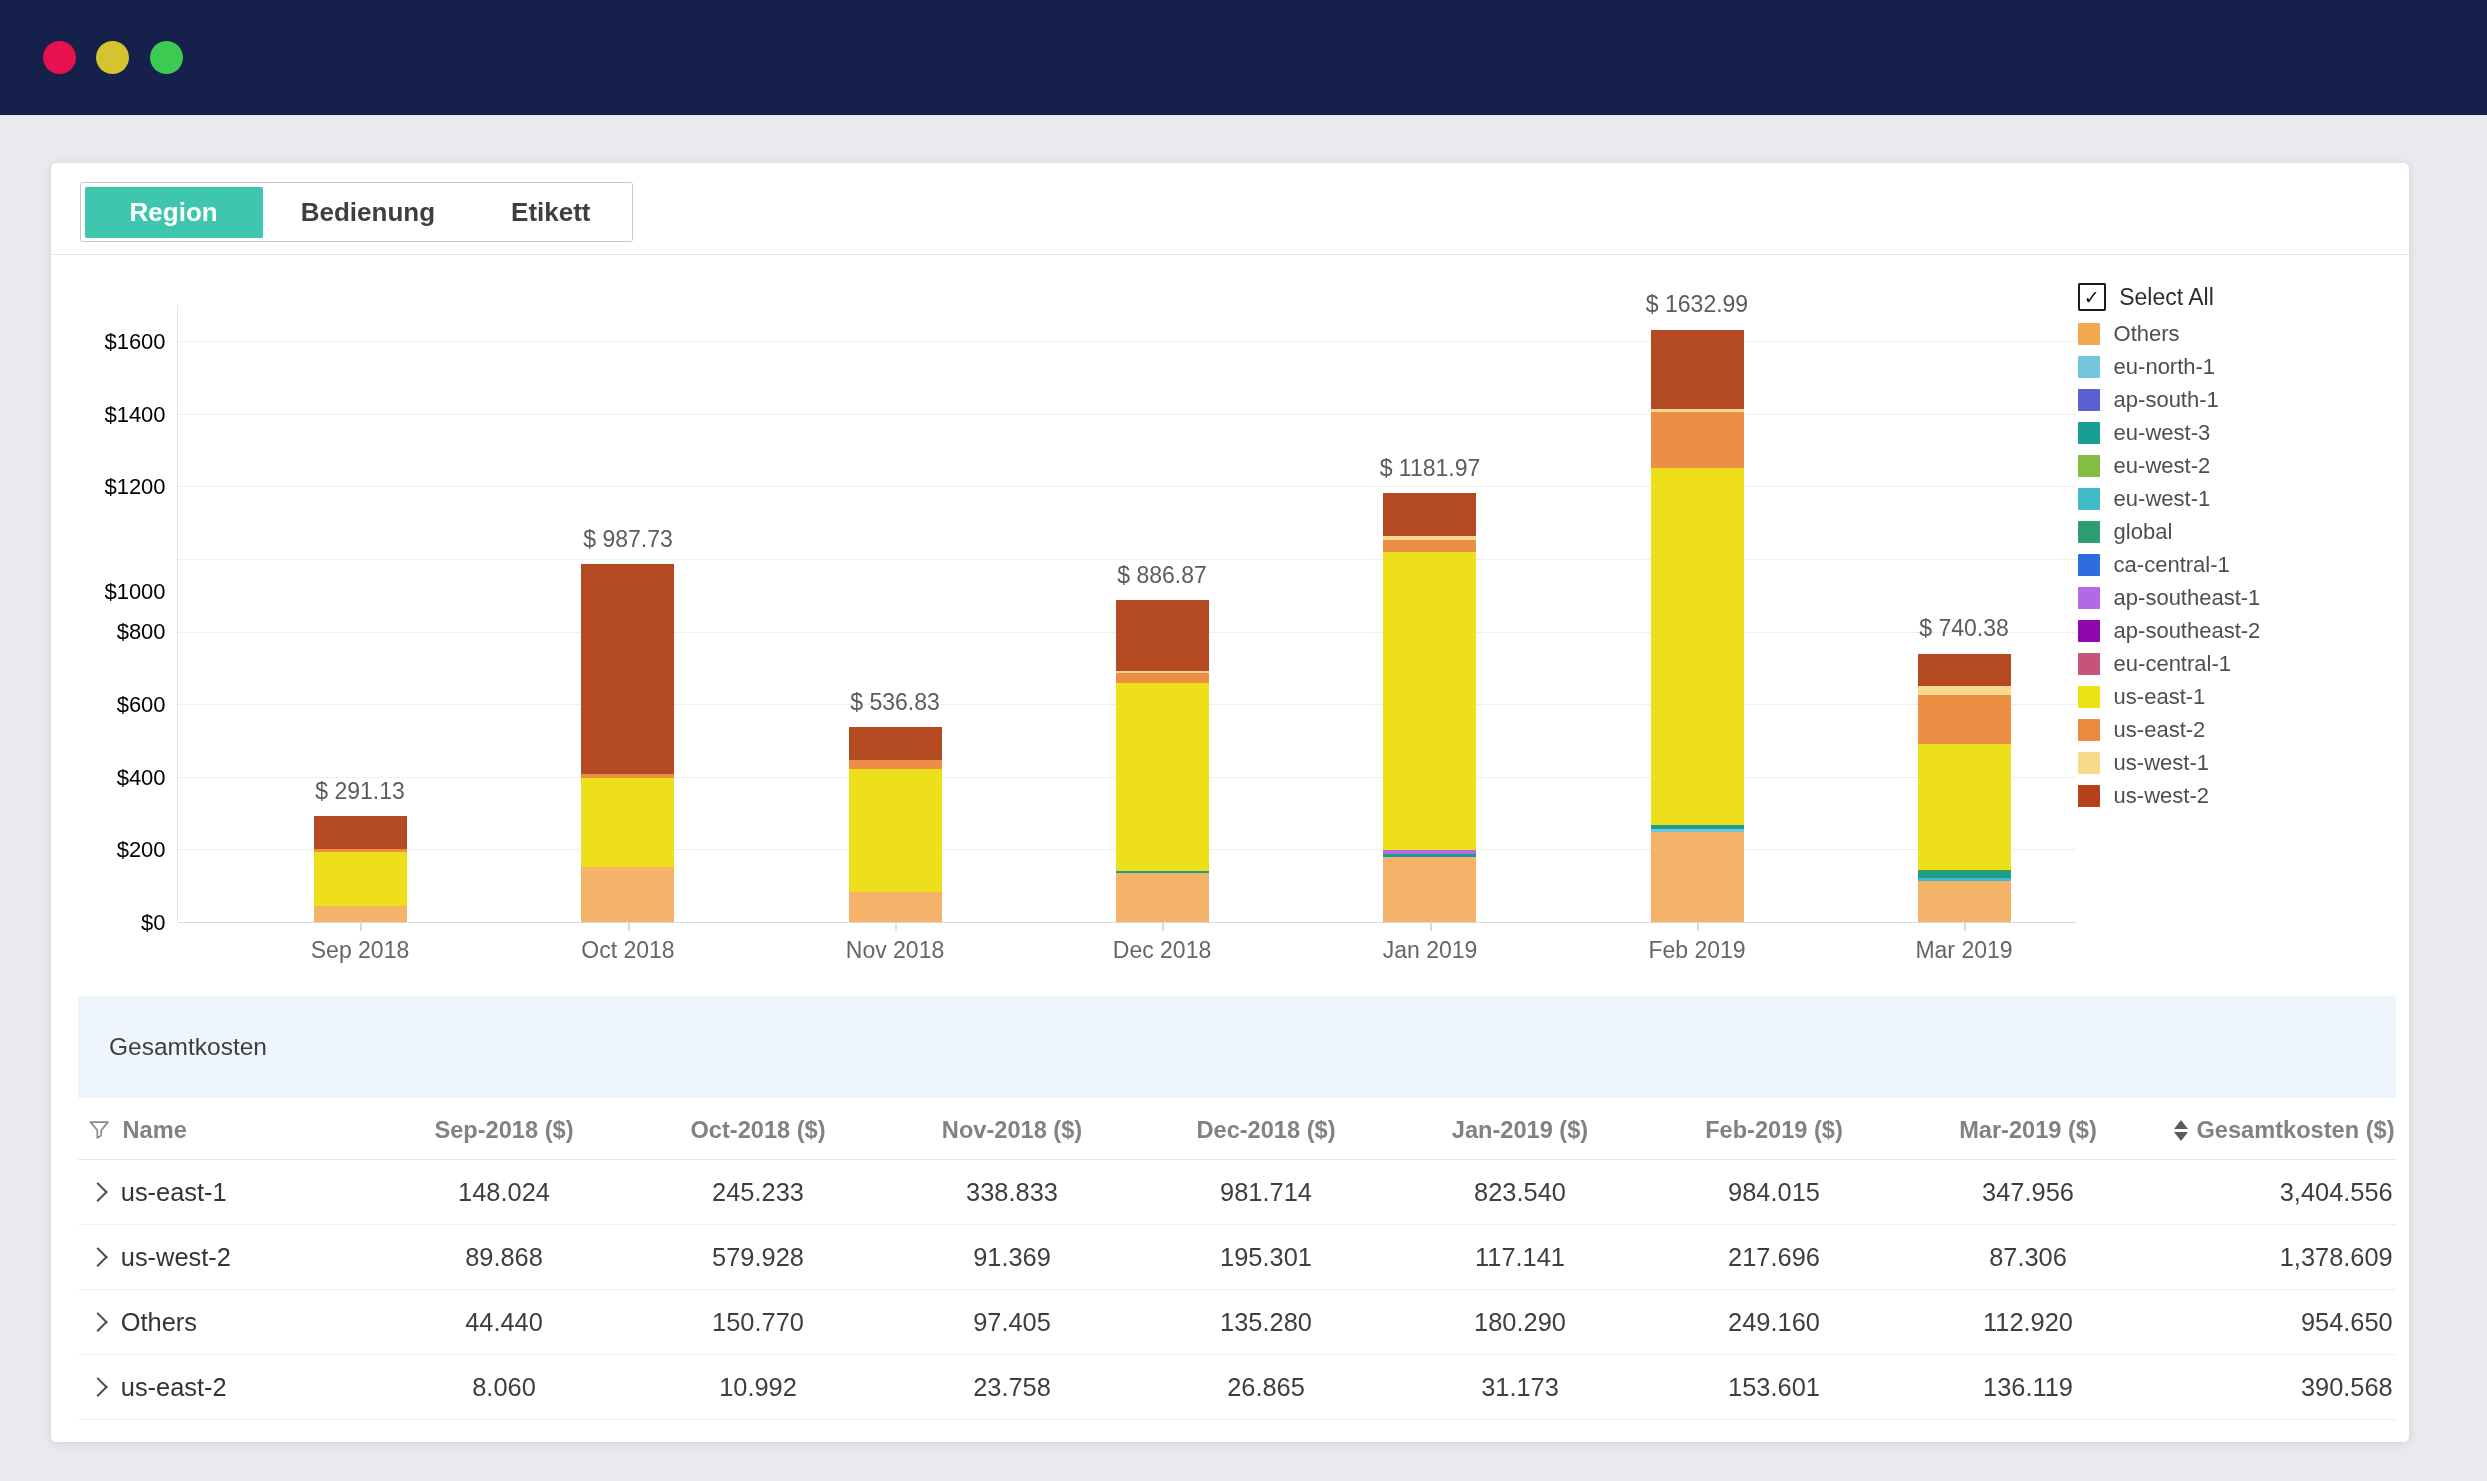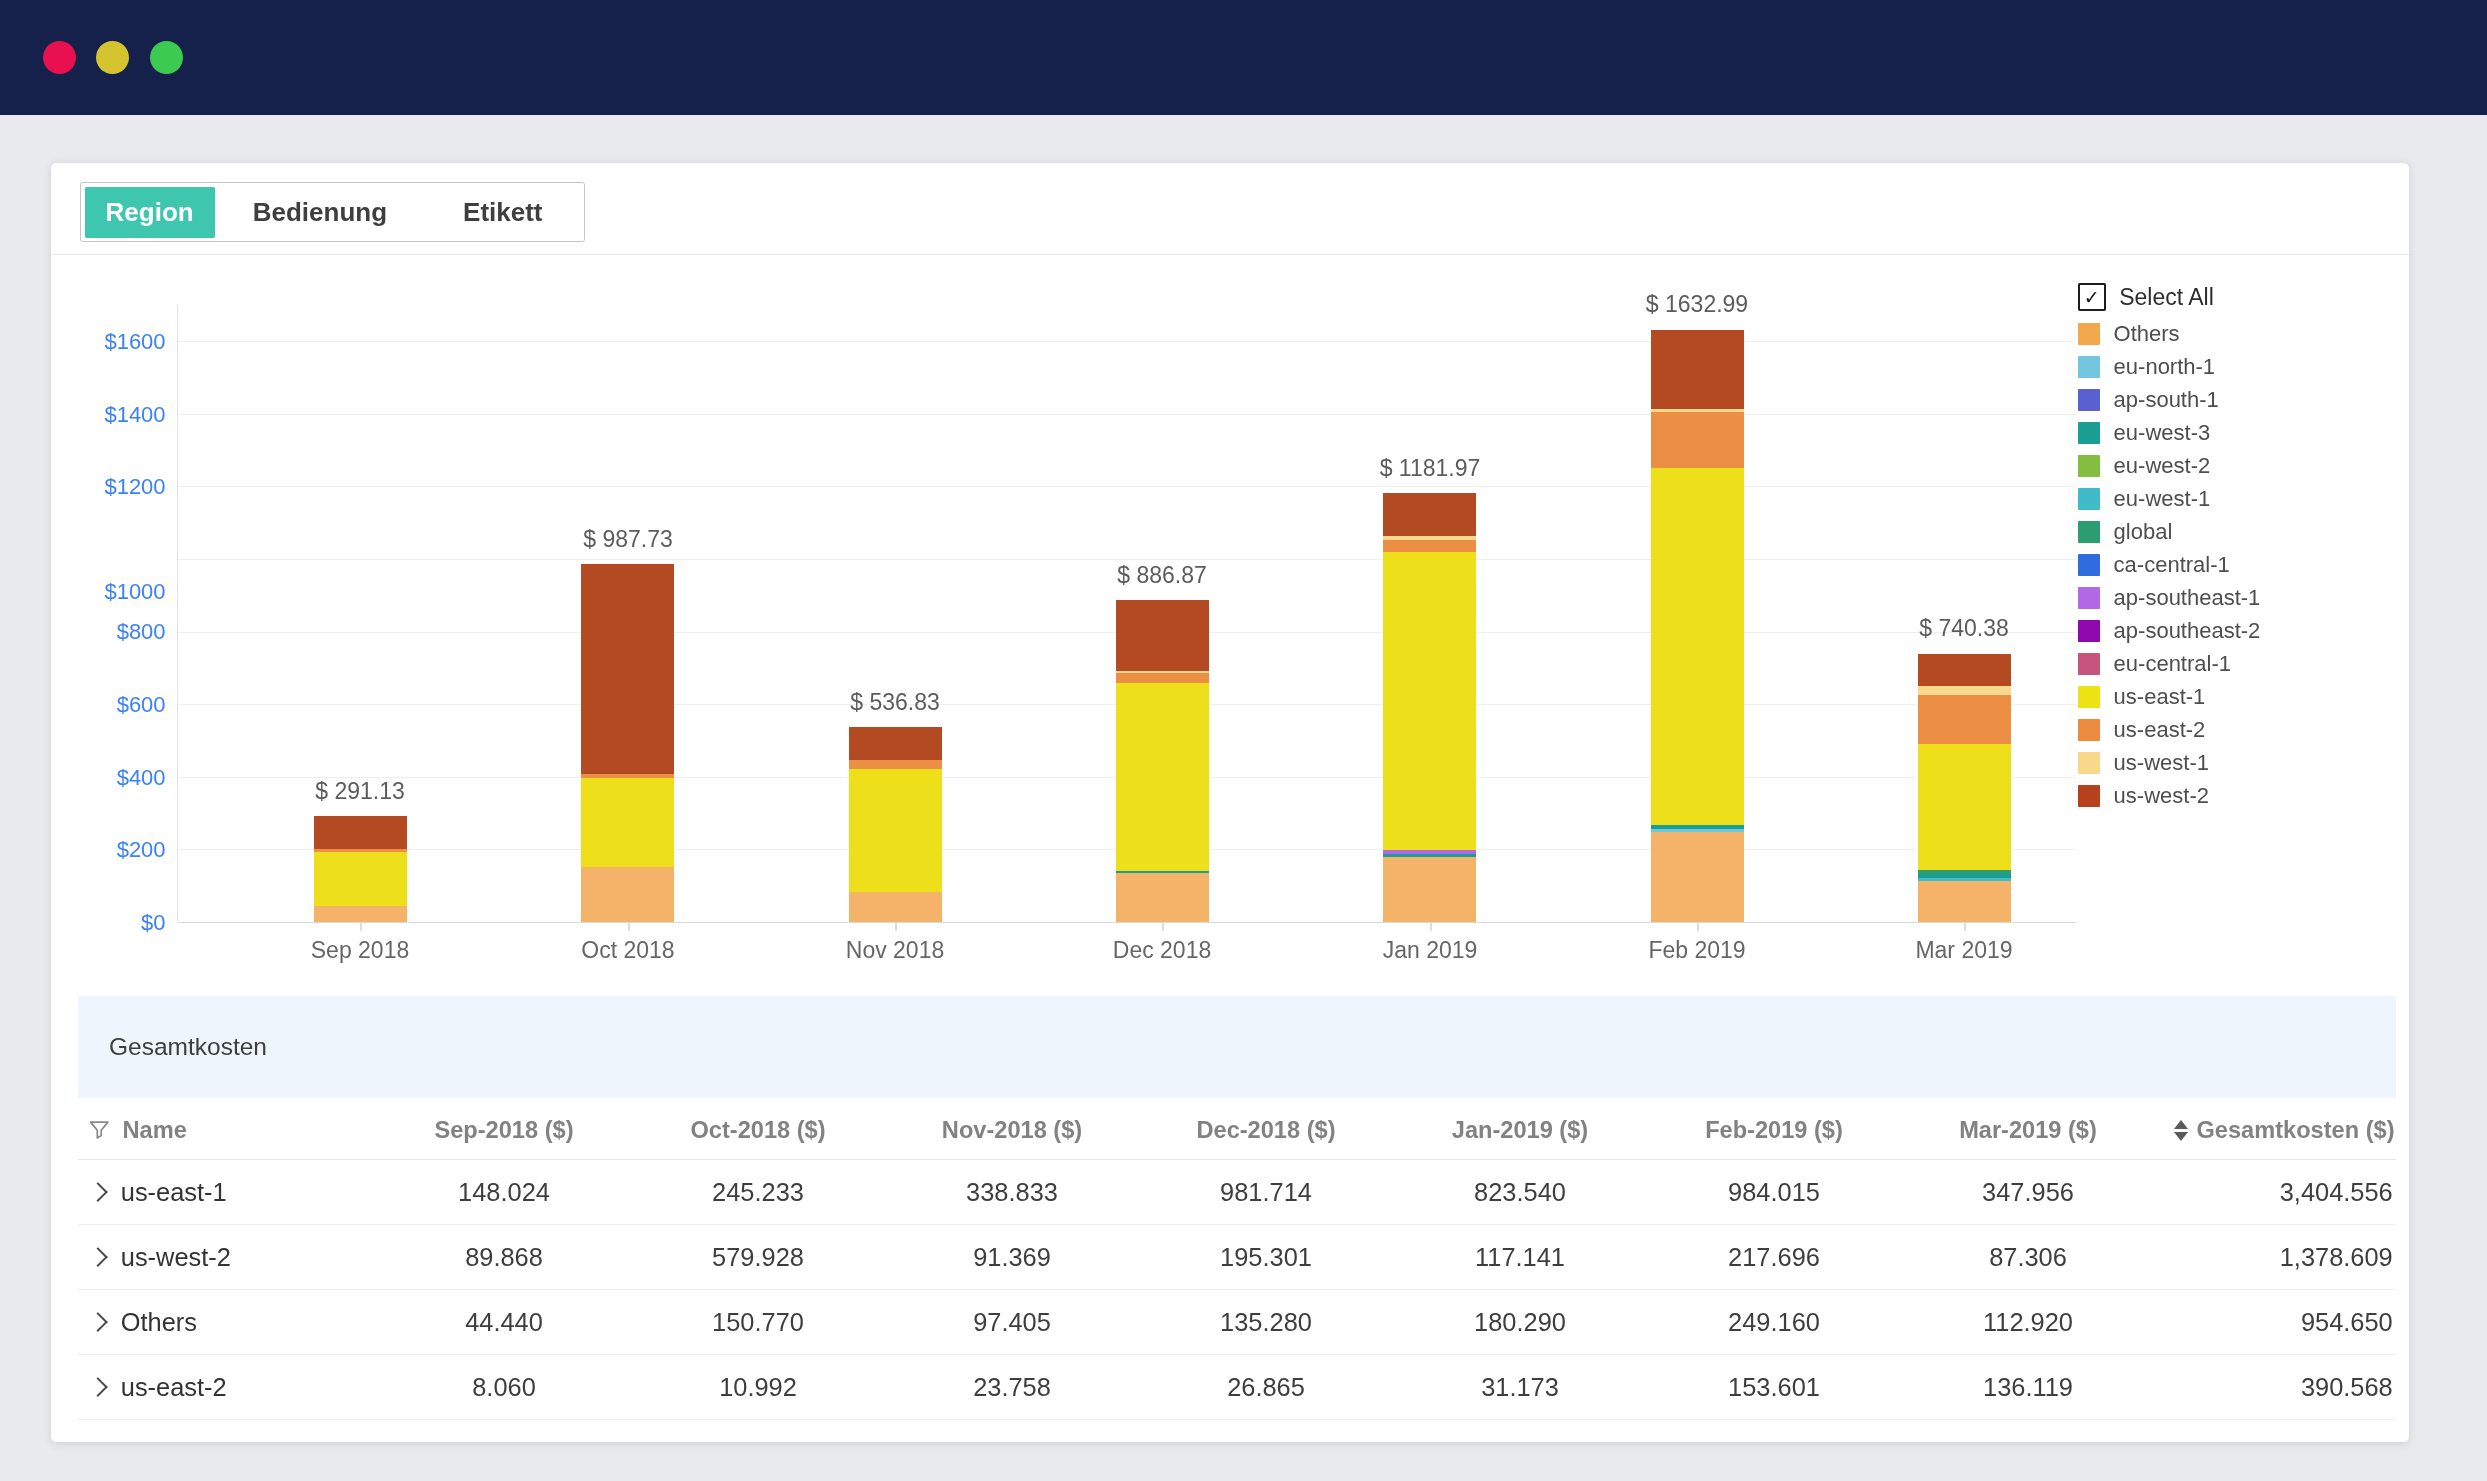--- a/index.html
+++ b/index.html
@@ -19,29 +19,29 @@
   .card { position:absolute; left:51px; top:163px; width:2358px; height:1279px;
           background:#FFFFFF; border-radius:5.4px; box-shadow:0 1.8px 9px rgba(20,30,60,.12); }
 
   
   .tabrow { position:absolute; left:0; top:0; width:100%; height:92px;
             border-bottom:0.9px solid #E7E7E7; box-sizing:border-box; }
   .tabgroup { position:absolute; left:29px; top:19px; display:inline-flex; align-items:stretch;
               border:1.8px solid #C6C6C6; border-radius:2.7px; background:#fff; padding:3.6px; }
   .tab { display:flex; align-items:center; padding:10px 38px; font-size:26px; font-weight:bold;
          color:#3F3F3F; cursor:pointer; white-space:nowrap; }
-  .tab.active { background:#3EC6AF; color:#fff; border-radius:1.8px; padding:10px 21px; }
+  .tab.active { background:#3EC6AF; color:#fff; border-radius:1.8px; padding:10px 45px; }
 
   
   .plot { position:absolute; left:126px; top:142px; width:1898px; height:617px;
           border-left:0.9px solid #E4E4E4; }
   .gridline { position:absolute; left:0; right:0; height:0.9px; background:#EFEFEF; }
   .gridline.zero { background:#D9D9D9; }
   .ylabel { position:absolute; left:3.6px; width:111px; text-align:right;
-            font-size:22px; color:#3b82f6; }
+            font-size:22px; color:#000000; }
   .bar { position:absolute; bottom:0; width:93px; display:flex; flex-direction:column-reverse; }
   .seg { width:100%; }
   .dots { background-image:radial-gradient(circle, rgba(255,255,255,.42) 1.5px, transparent 1.7px);
           background-size:7.3px 7.3px; }
   .total-label { position:absolute; transform:translateX(-50%); font-size:23px; color:#5C5C5C;
                  white-space:nowrap; }
   .xtick  { position:absolute; top:618px; width:1.8px; height:8.2px; background:#DCDCDC; }
   .xlabel { position:absolute; top:632px; transform:translateX(-50%); font-size:23px; color:#666;
             white-space:nowrap; }
 

